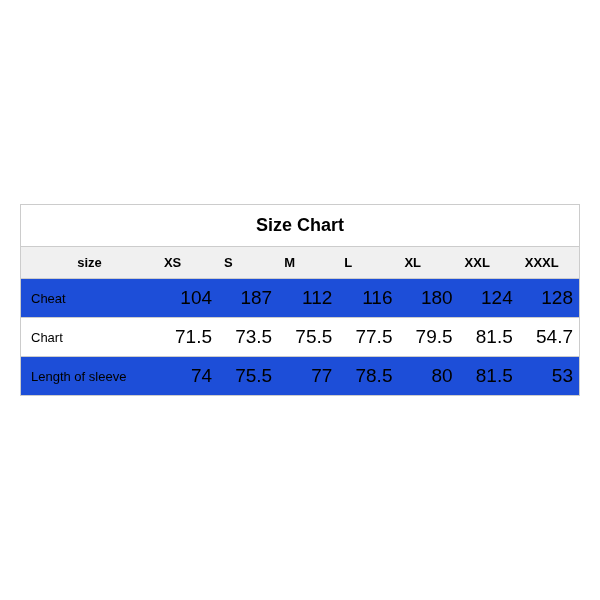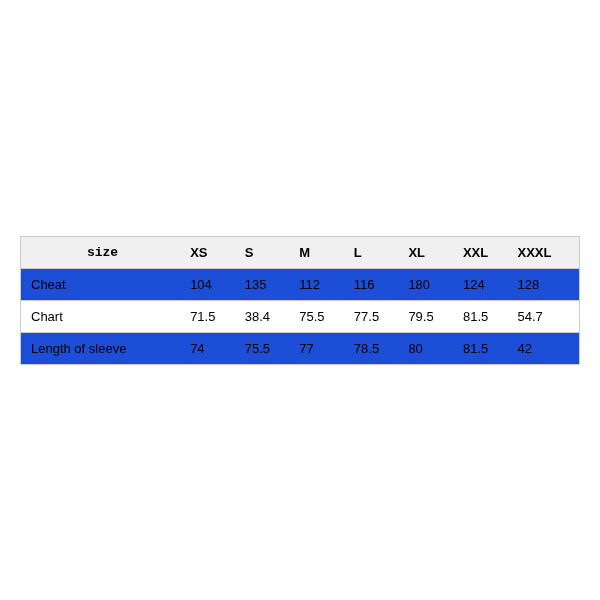--- a/index.html
+++ b/index.html
@@ -41,26 +41,25 @@
     .header-row td {
       font-size: 13px;
       font-weight: bold;
       padding: 8px 6px;
       border-bottom: 1px solid #cccccc;
       background: #f0f0f0;
     }
 
     .header-row td:first-child {
       text-align: center;
-      font-family: Liberation Mono, monospace;
     }
 
     .data-row td {
-      text-align: left;
-      font-size: 13px;
+      text-align: right;
+      font-size: 19px;
       padding: 8px 6px;
       border-bottom: 1px solid #cccccc;
     }
 
     .data-row td:first-child {
       text-align: left;
       padding-left: 10px;
       font-size: 13px;
     }
 
@@ -71,57 +70,60 @@
     .data-row.white {
       background: #ffffff;
     }
   </style>
 </head>
 <body>
 
 <div class="container">
   <table class="size-chart-table">
     <thead>
+      <tr class="title-row">
+        <td colspan="8">Size Chart</td>
+      </tr>
       <tr class="header-row">
         <td>size</td>
         <td>XS</td>
         <td>S</td>
         <td>M</td>
         <td>L</td>
         <td>XL</td>
         <td>XXL</td>
         <td>XXXL</td>
       </tr>
     </thead>
     <tbody id="table-body">
     <tr class="data-row shaded">
           <td>Cheat</td>
           <td>104</td>
-          <td>135</td>
+          <td>187</td>
           <td>112</td>
           <td>116</td>
           <td>180</td>
           <td>124</td>
           <td>128</td>
         </tr>
         <tr class="data-row white">
           <td>Chart</td>
           <td>71.5</td>
-          <td>38.4</td>
+          <td>73.5</td>
           <td>75.5</td>
           <td>77.5</td>
           <td>79.5</td>
           <td>81.5</td>
           <td>54.7</td>
         </tr>
         <tr class="data-row shaded">
           <td>Length of sleeve</td>
           <td>74</td>
           <td>75.5</td>
           <td>77</td>
           <td>78.5</td>
           <td>80</td>
           <td>81.5</td>
-          <td>42</td>
+          <td>53</td>
         </tr>
       </tbody>
   </table>
 </div>
 
 </body></html>

